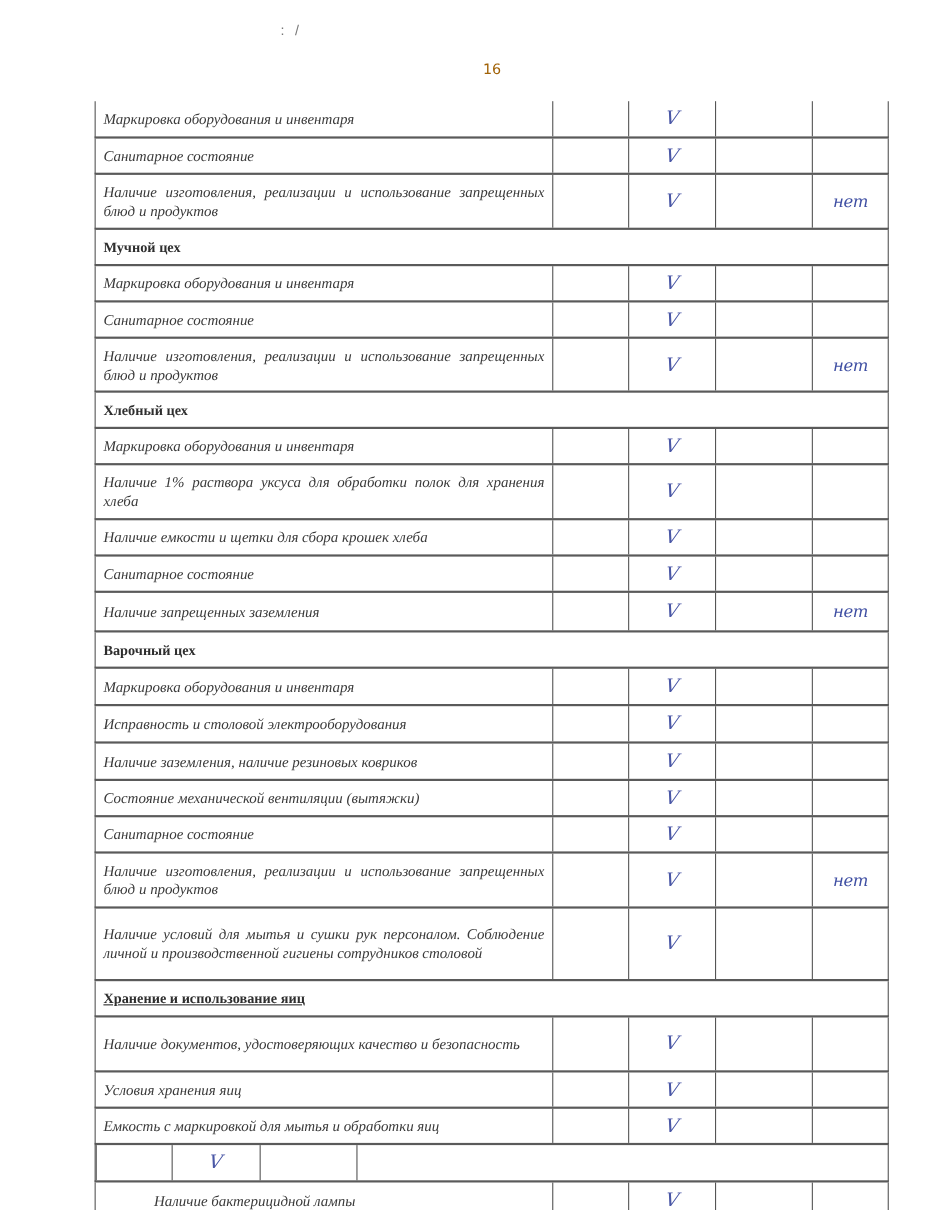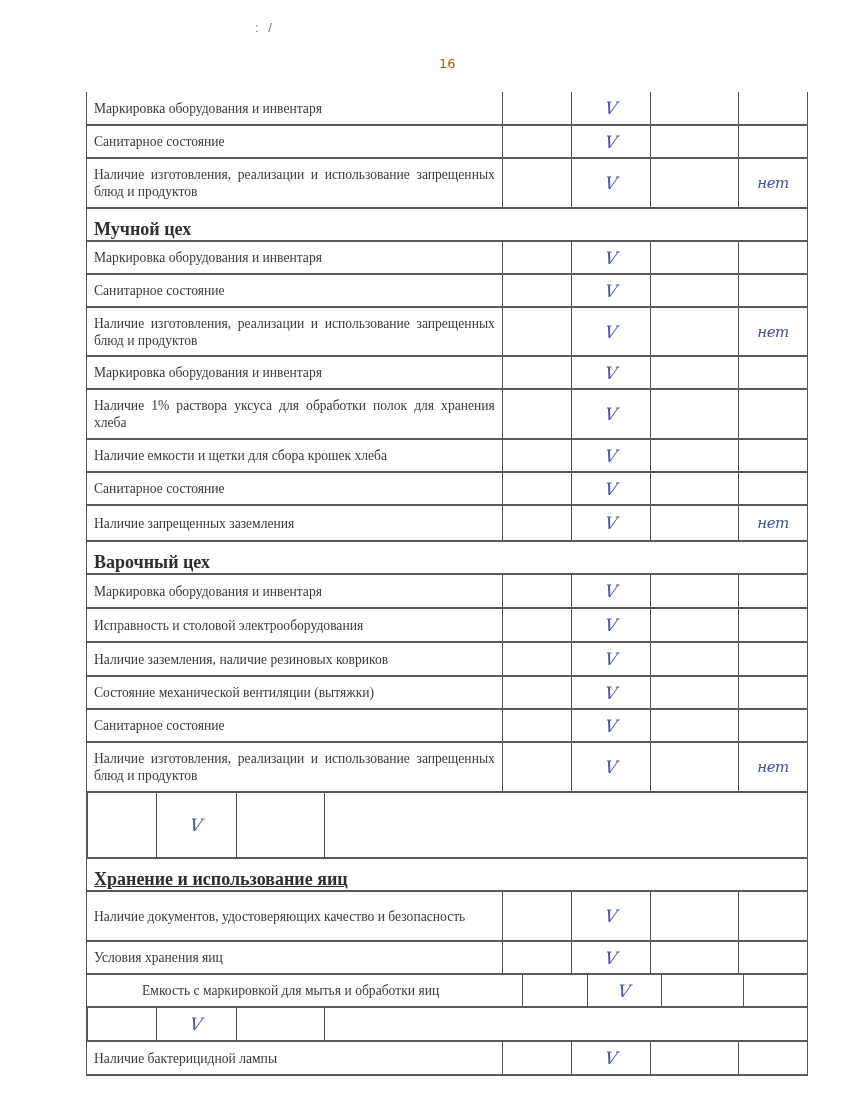--- a/index.html
+++ b/index.html
@@ -8,33 +8,33 @@
   .scan-mark { position: absolute; left: 255px; top: 20px; font-size: 13px; color: #777;
                font-family: "Liberation Sans", sans-serif; letter-spacing: 3px; }
   .page-number { position: absolute; left: 439px; top: 56px; font-size: 13px; color: #a16207;
                  font-family: "DejaVu Sans", sans-serif; }
   .table { position: absolute; left: 86px; top: 92px; width: 722px; }
   .row { position: relative; border-left: 1px solid #555; border-right: 1px solid #555;
          border-bottom: 2px solid #5a5a5a; box-sizing: border-box; }
   .row.cells { display: flex; }
   .cell-text { width: 416px; box-sizing: border-box; padding: 0 7px; font-size: 13.6px;
                line-height: 17px; color: #3a3a3a; text-align: justify; text-align-last: left;
-               display: flex; align-items: center; }
+               display: flex; align-items: center; font-style: italic; }
   .cell { box-sizing: border-box; border-left: 1px solid #555; display: flex;
           align-items: center; justify-content: center; position: relative; }
   .c1 { width: 69px; }
   .c2 { width: 80px; }
   .c3 { width: 88px; }
   .c4 { width: 69px; }
   .check { font-family: "DejaVu Serif", serif; font-style: italic; font-size: 17px;
            color: #4a57a6; transform: skewX(-8deg); }
   .note { font-family: "DejaVu Serif", serif; font-style: italic; font-size: 15px;
           color: #3f4fa3; letter-spacing: -0.5px; }
-  .section { display: flex; align-items: flex-end; padding: 0 7px; font-weight: bold;
-             font-size: 18px; color: #2e2e2e; }
+  .section { display: flex; align-items: center; padding: 0 7px; font-weight: bold;
+             font-size: 13px; color: #2e2e2e; }
 </style>
 </head>
 <body>
 
 <div class="scan-mark">: /</div>
 <div class="page-number">16</div>
 
 <div class="table" id="checklist">
     <div class="row cells" style="height: 34px;">
       <div class="cell-text">
@@ -110,20 +110,23 @@
       </div>
       <div class="cell c1"></div>
       <div class="cell c2">
         <span class="check">V</span>
       </div>
       <div class="cell c3"></div>
       <div class="cell c4">
         <span class="note">нет</span>
       </div>
     </div>
+    <div class="row section" style="height: 33px;">
+      <span>Хлебный цех</span>
+    </div>
     <div class="row cells" style="height: 33px;">
       <div class="cell-text">
         <span style="display: block; width: 100%;">Маркировка оборудования и инвентаря</span>
       </div>
       <div class="cell c1"></div>
       <div class="cell c2">
         <span class="check">V</span>
       </div>
       <div class="cell c3"></div>
       <div class="cell c4">
@@ -257,20 +260,23 @@
       <div class="cell c1"></div>
       <div class="cell c2">
         <span class="check">V</span>
       </div>
       <div class="cell c3"></div>
       <div class="cell c4">
         <span class="note">нет</span>
       </div>
     </div>
     <div class="row cells" style="height: 66px;">
+      <div class="cell-text">
+        <span style="display: block; width: 100%;">Наличие условий для мытья и сушки рук персоналом. Соблюдение личной и производственной гигиены сотрудников столовой</span>
+      </div>
       <div class="cell c1"></div>
       <div class="cell c2">
         <span class="check">V</span>
       </div>
       <div class="cell c3"></div>
       <div class="cell c4">
         <span class="note"></span>
       </div>
     </div>
     <div class="row section" style="height: 33px; text-decoration: underline;">
@@ -295,21 +301,21 @@
       </div>
       <div class="cell c1"></div>
       <div class="cell c2">
         <span class="check">V</span>
       </div>
       <div class="cell c3"></div>
       <div class="cell c4">
         <span class="note"></span>
       </div>
     </div>
-    <div class="row cells" style="height: 33px; padding-left: 48px;">
+    <div class="row cells" style="height: 33px;">
       <div class="cell-text">
         <span style="display: block; width: 100%;">Емкость с маркировкой для мытья и обработки яиц</span>
       </div>
       <div class="cell c1"></div>
       <div class="cell c2">
         <span class="check">V</span>
       </div>
       <div class="cell c3"></div>
       <div class="cell c4">
         <span class="note"></span>
@@ -320,21 +326,21 @@
       <div class="cell c2">
         <span class="check">V</span>
       </div>
       <div class="cell c3"></div>
       <div class="cell c4">
         <span class="note"></span>
       </div>
     </div>
     <div class="row cells" style="height: 34px;">
       <div class="cell-text">
-        <span style="display: block; width: 100%;">Наличие бактерицидной лампы</span>
+        <span style="display: block; width: 100%; margin-left: 46px;">Наличие бактерицидной лампы</span>
       </div>
       <div class="cell c1"></div>
       <div class="cell c2">
         <span class="check">V</span>
       </div>
       <div class="cell c3"></div>
       <div class="cell c4">
         <span class="note"></span>
       </div>
     </div>

